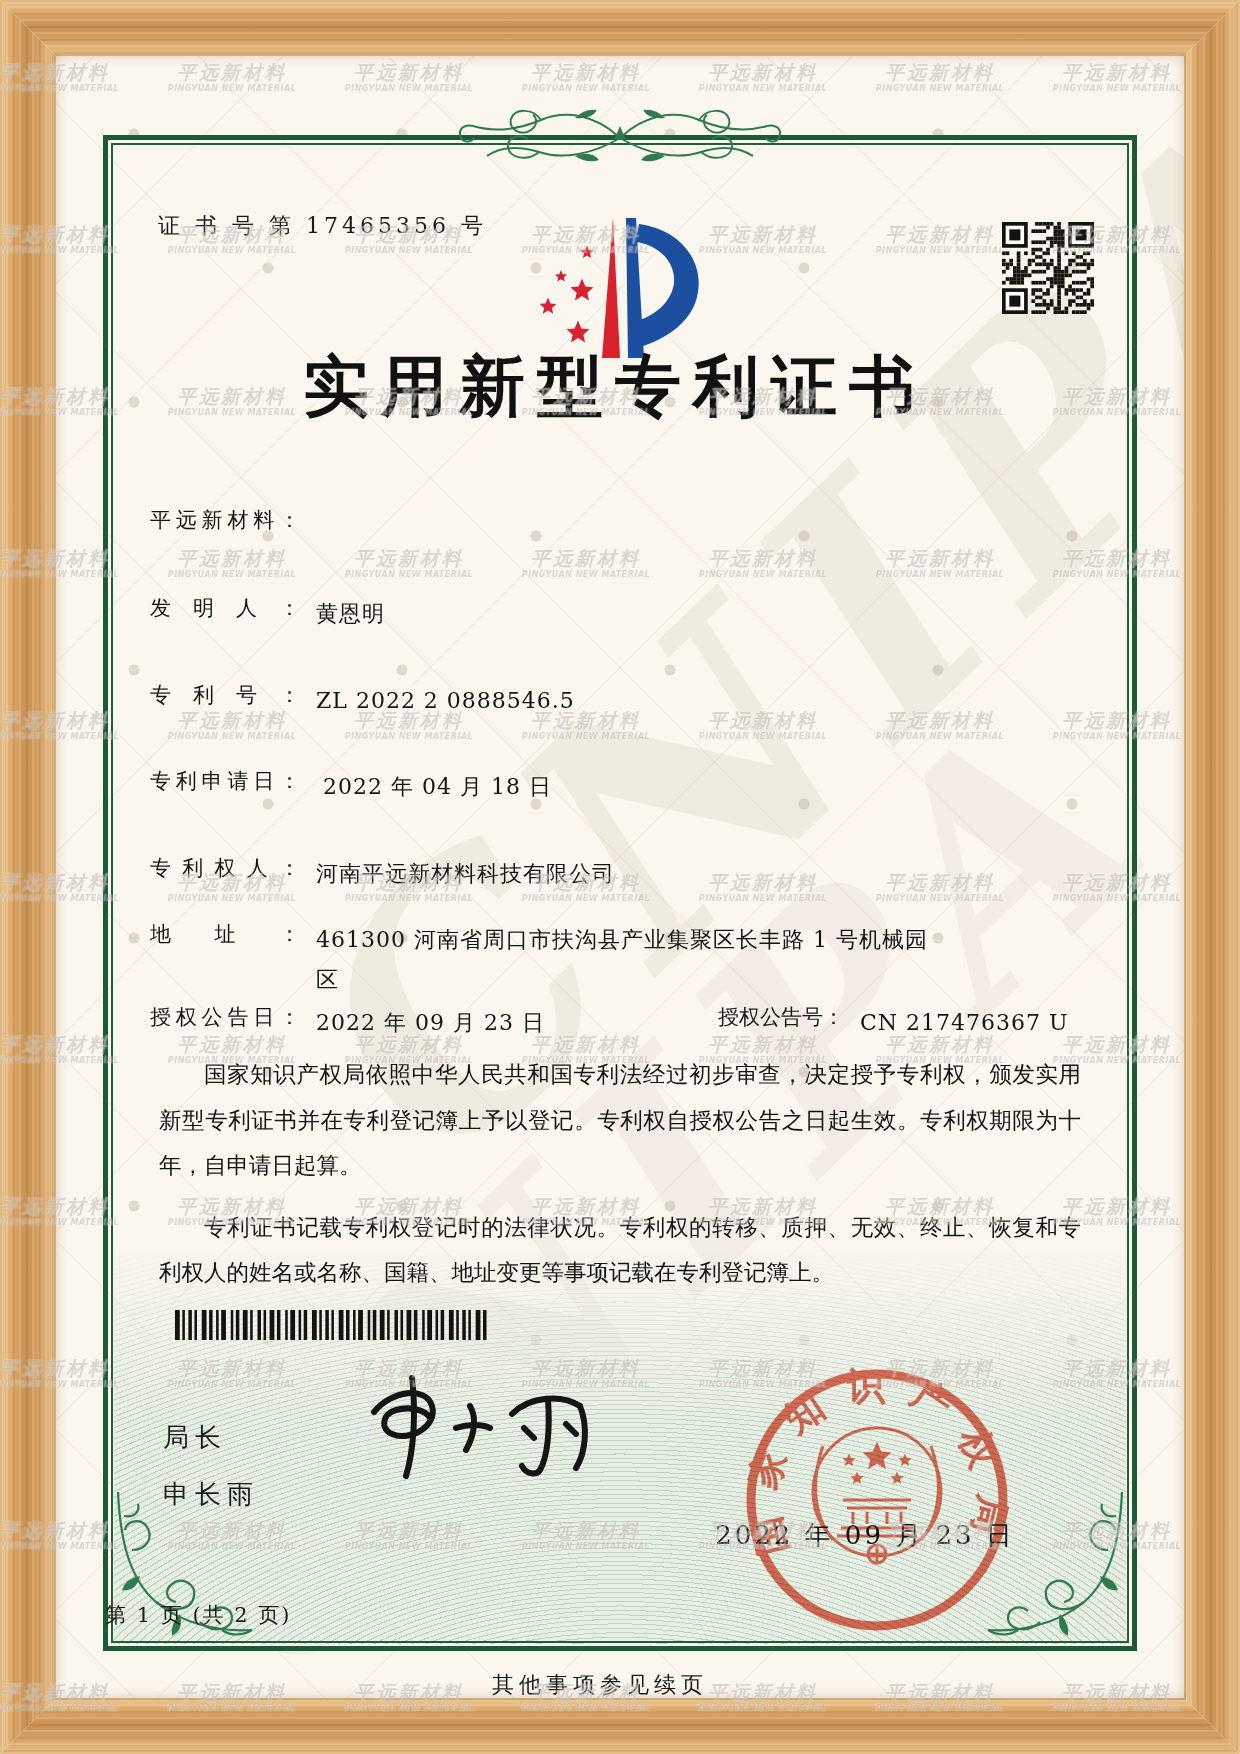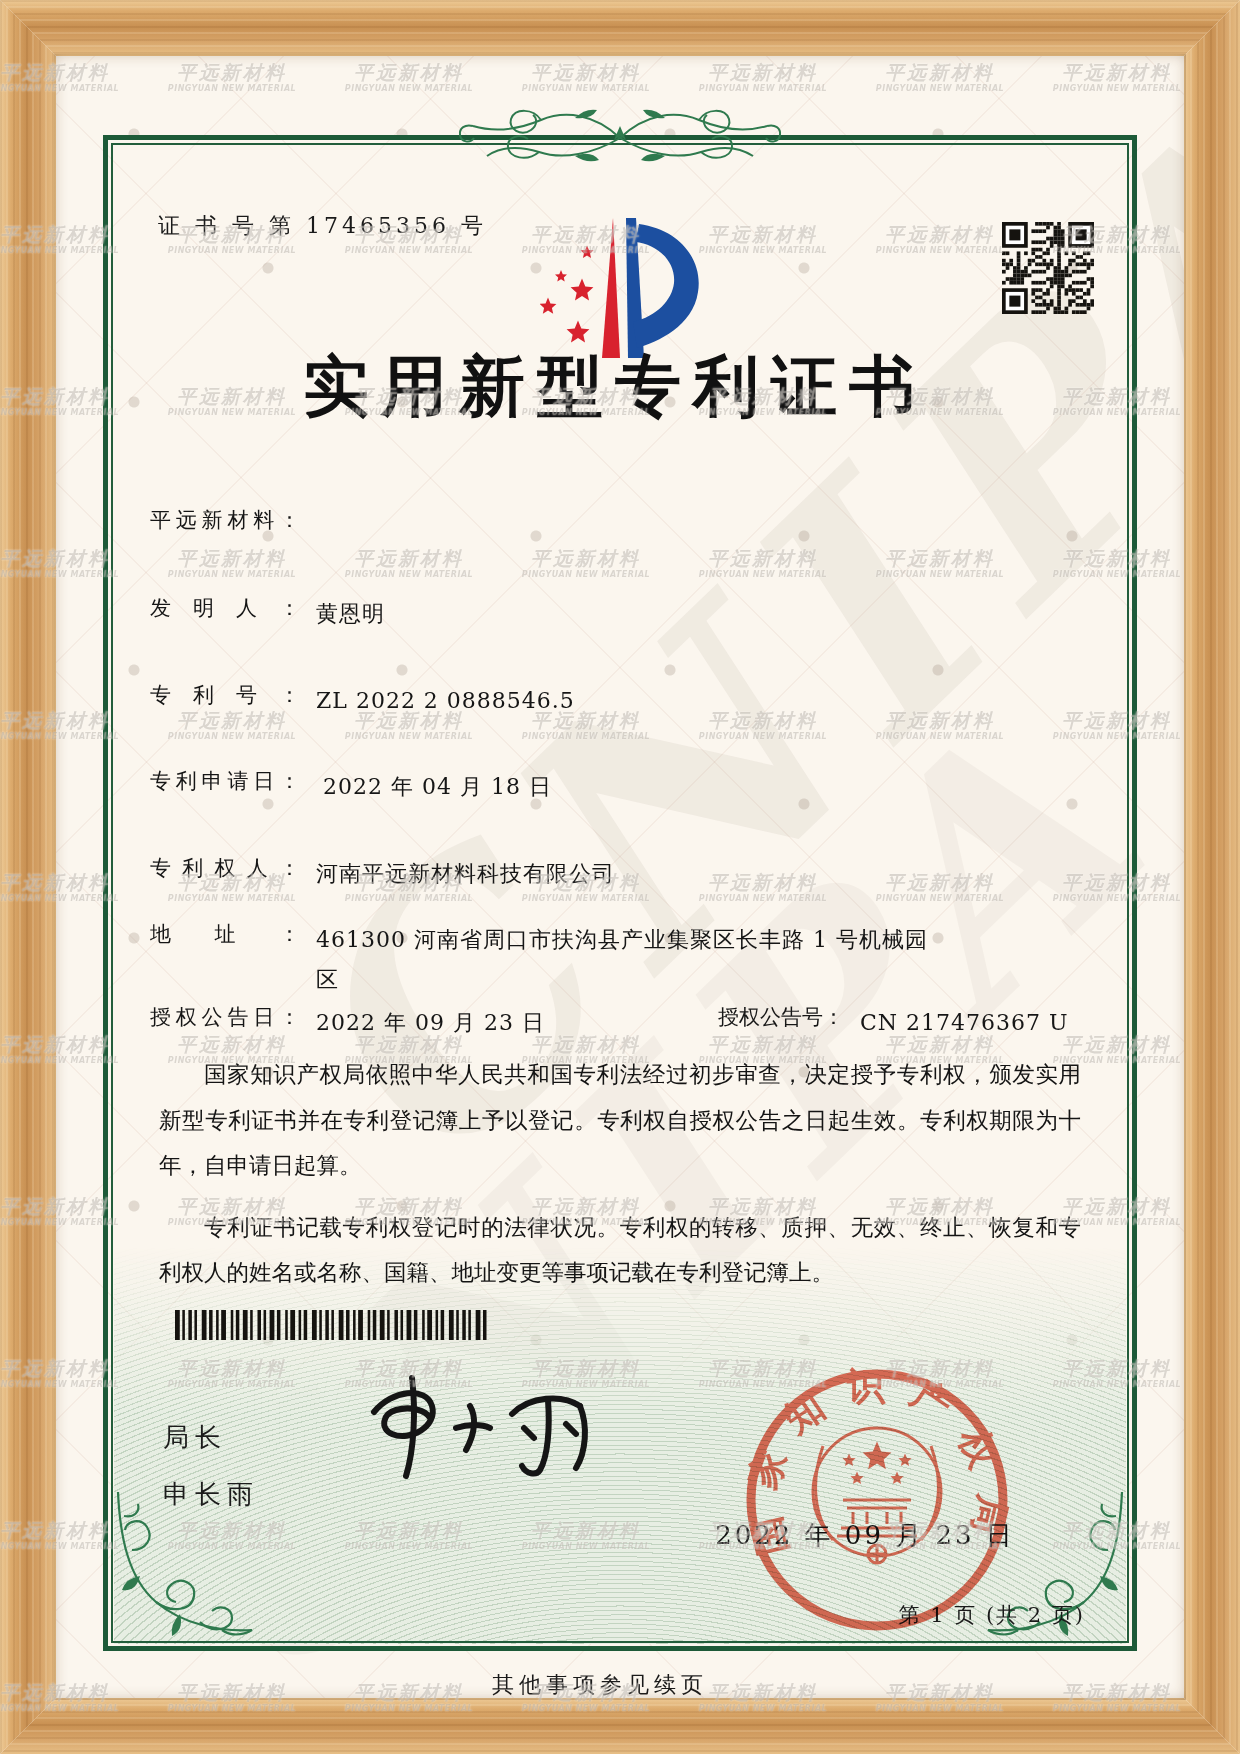--- a/index.html
+++ b/index.html
@@ -43,21 +43,21 @@
   #row-grant-no{left:718px;}
   #row-grant-no .f-label{width:auto;text-align:left;text-align-last:auto;}
   .paras{position:absolute;z-index:5;left:143px;top:1036px;width:954px;font-size:22.5px;
     line-height:45.5px;text-align:justify;color:#141414;}
   .paras p{margin:16px;text-indent:2em;}
   .director-block{position:absolute;z-index:5;left:163px;top:1420px;
     font-family:Liberation Sans, sans-serif;color:#1c1c1c;}
   .director-block div{font-size:26px;letter-spacing:6px;margin-bottom:22px;}
   .seal-date{position:absolute;z-index:7;left:700px;top:1518px;width:330px;text-align:center;
     font-size:26px;letter-spacing:3px;color:#101010;}
-  .page-info{position:absolute;z-index:5;left:105px;top:1601px;width:980px;text-align:right;
+  .page-info{position:absolute;z-index:5;left:105px;top:1601px;width:980px;text-align:left;
     font-size:21px;letter-spacing:2px;color:#1a1a1a;}
   .cont-note{position:absolute;z-index:5;left:105px;top:1670px;width:990px;text-align:center;
     font-size:22px;letter-spacing:5px;color:#1a1a1a;}
   
   #logo{left:540px;top:190px;z-index:5;}
   #qr{left:1002px;top:222px;z-index:5;}
   #barcode{left:175px;top:1310px;z-index:5;}
   #signature{left:352px;top:1372px;z-index:6;}
   #seal{left:737px;top:1360px;z-index:6;mix-blend-mode:multiply;}
   

